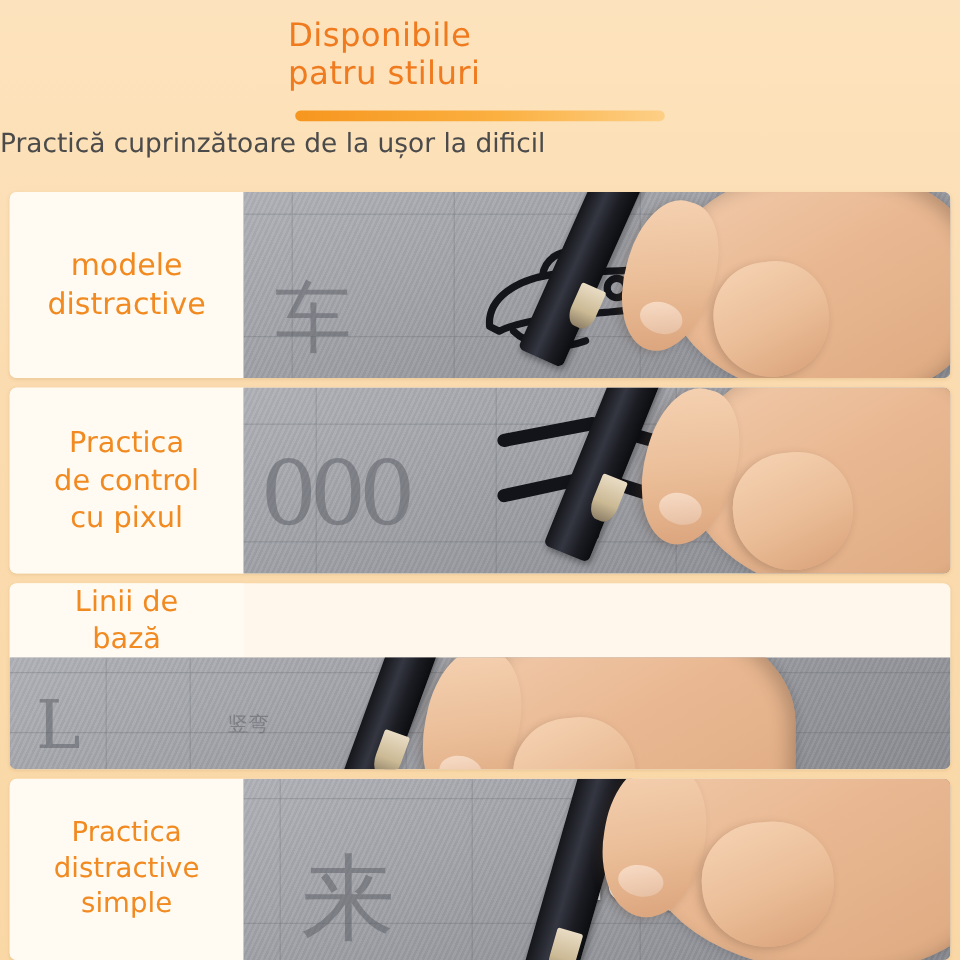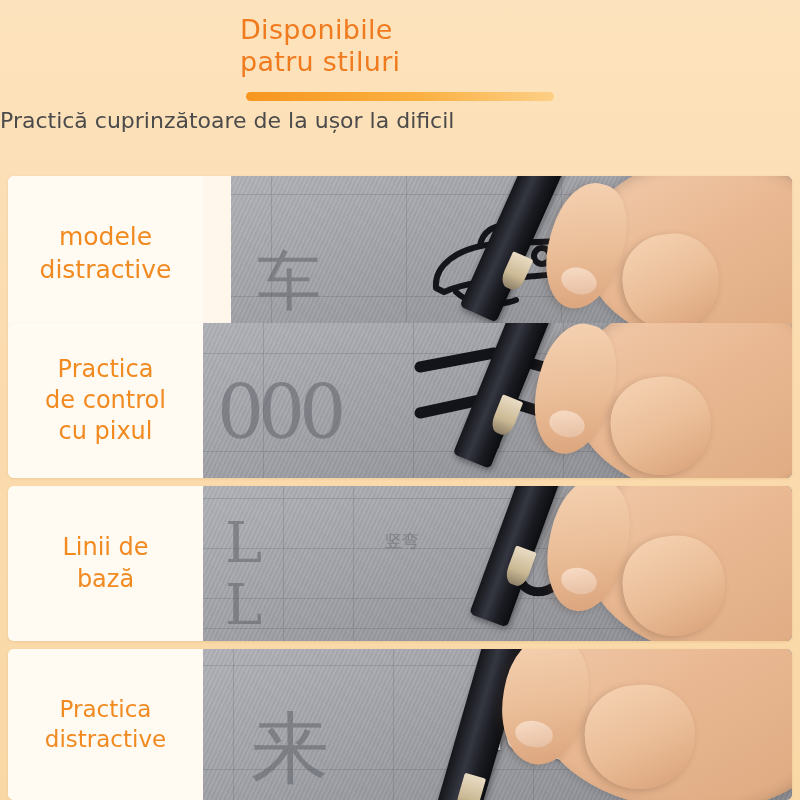--- a/index.html
+++ b/index.html
@@ -75,23 +75,23 @@
     position: absolute;
     left: 8px;
     width: 784px;
     height: 155px;
     display: flex;
     border-radius: 6px;
     overflow: hidden;
     background: #fff7ec;
     box-shadow: 0 1px 3px rgba(180,130,60,0.18);
   }
-  .row.r1 { top: 16px; gap: 28px; }
+  .row.r1 { top: 0px; }
   .row.r2 { top: 163px; }
-  .row.r3 { top: 326px; }
+  .row.r3 { top: 326px; flex-direction: column; }
   .row.r4 { top: 489px; height: 151px; }
 
   .label {
     width: 195px;
     min-width: 195px;
     background: #fffaf2;
     display: flex;
     align-items: center;
     justify-content: center;
     text-align: center;
@@ -316,20 +316,21 @@
         <div class="nail" style="left:358px;top:82px;width:36px;height:26px;transform:rotate(12deg);"></div>
         <div class="finger" style="left:420px;top:50px;width:102px;height:100px;transform:rotate(-6deg);"></div>
       </div>
     </div>
 
     <div class="row r4">
       <div class="label">
         <div>
           <div>Practica</div>
           <div>distractive</div>
+          <div>simple</div>
         </div>
       </div>
       <div class="photo">
         <div class="paper"></div>
         <div class="grid">
           <div class="gline" style="left:0;top:16px;width:100%;height:1px;"></div>
           <div class="gline" style="left:0;top:120px;width:100%;height:1px;"></div>
           <div class="gline" style="left:30px;top:0;width:1px;height:100%;"></div>
           <div class="gline" style="left:190px;top:0;width:1px;height:100%;"></div>
           <div class="gline" style="left:330px;top:0;width:1px;height:100%;"></div>

